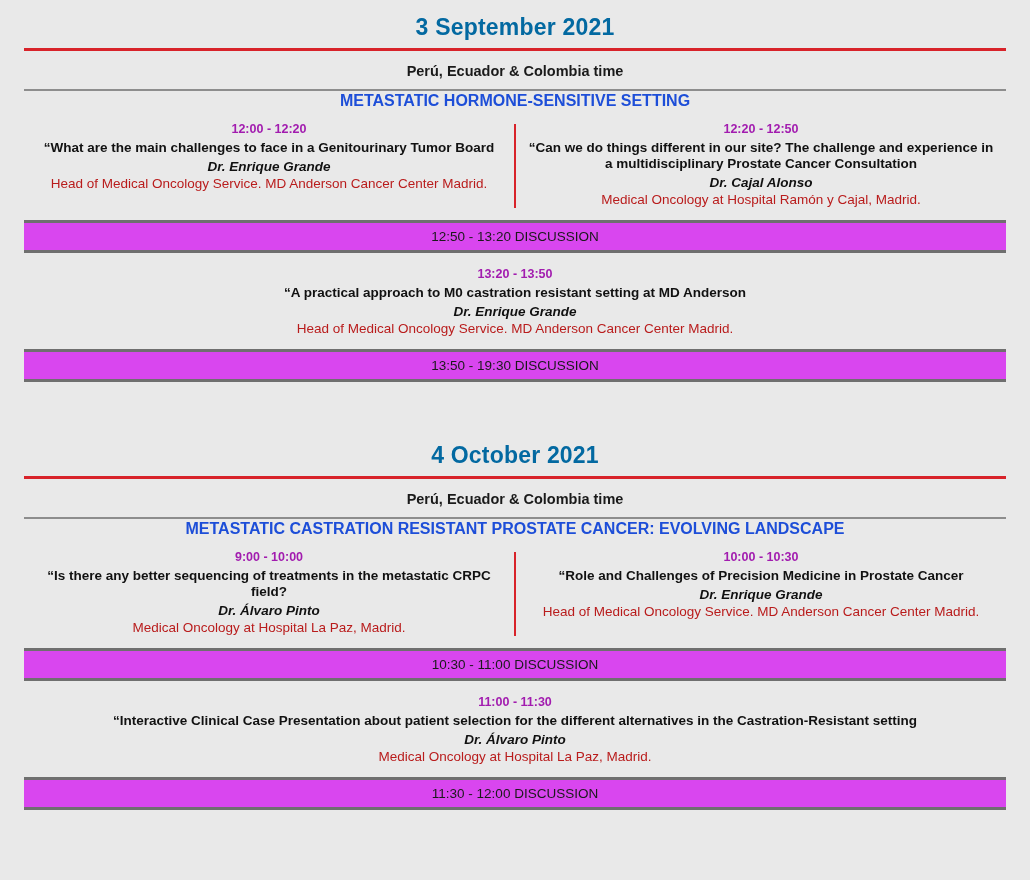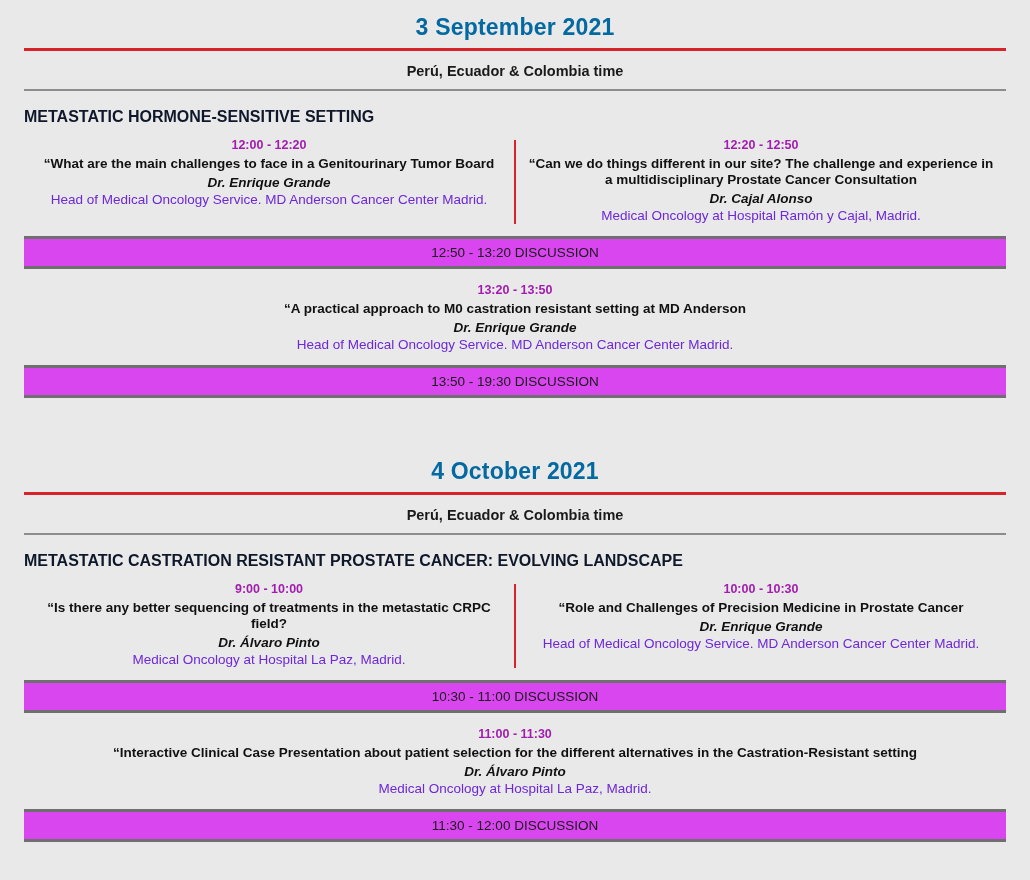--- a/index.html
+++ b/index.html
@@ -46,25 +46,25 @@
     font-weight: bold;
     color: #1a1a1a;
     padding: 12px 0 10px 0;
   }
   .rule-grey {
     height: 2px;
     background: #8d8d8d;
     width: 100%;
   }
   .section-title {
-    text-align: left;
-    color: #0f172a;
+    text-align: center;
+    color: #1d4ed8;
     font-size: 16px;
     font-weight: bold;
-    padding: 16px 0 12px 0;
+    padding: 0 0 12px 0;
     line-height: 1.2;
   }
 
   
   .two-col {
     display: flex;
     width: 100%;
     align-items: stretch;
   }
   .col {
@@ -96,21 +96,21 @@
     font-size: 13.5px;
     font-weight: bold;
     font-style: italic;
     padding-top: 3px;
     color: #111;
   }
   .talk-affil {
     font-size: 13.5px;
     line-height: 1.18;
     padding-top: 2px;
-    color: #6d28d9;
+    color: #b91c1c;
   }
 
   .single-block {
     text-align: center;
     padding: 14px 20px 12px 20px;
   }
 
   
   .discussion {
     width: 100%;

